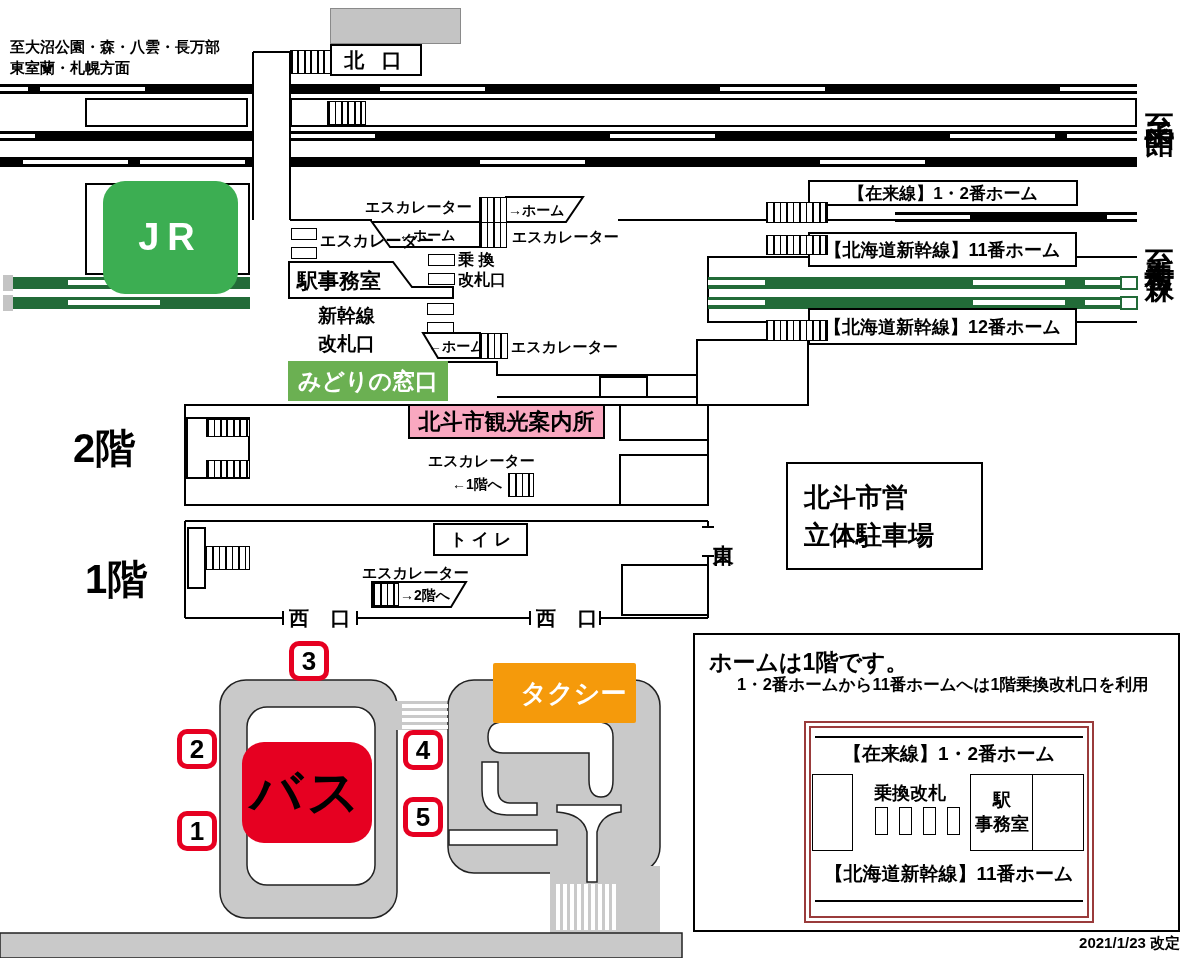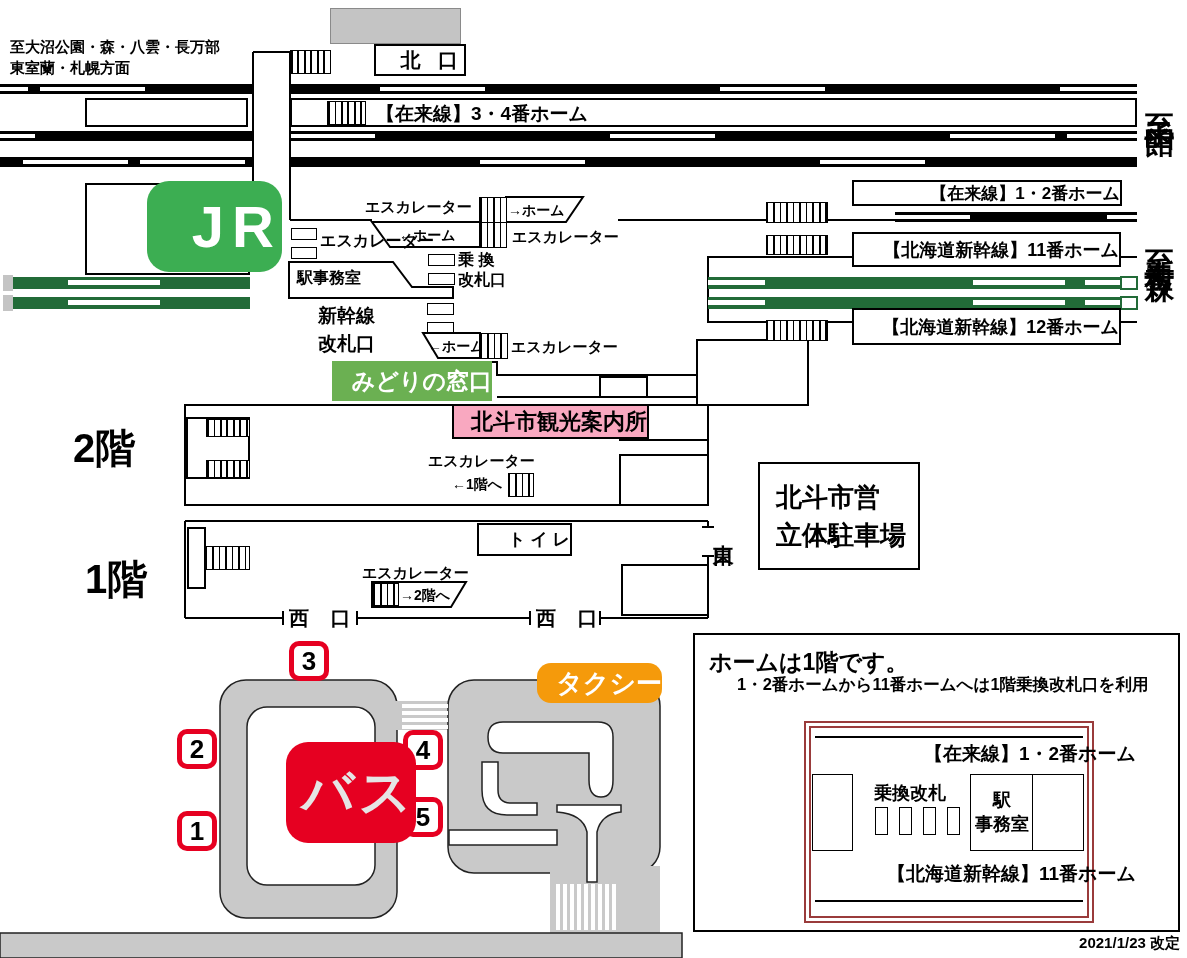--- a/index.html
+++ b/index.html
@@ -2,21 +2,21 @@
 <html style="--jr_green: #3cae52; --midori_green: #6bb052; --track_green: #226b38; --pink: #f9a8c0; --red: #e60021; --orange: #f59a0b; --road_gray: #c9c9c9; --box_gray: #c4c4c4; --dark_red: #9a3b3b;"><head>
 <meta charset="utf-8">
 <style>
   html,body{margin:0;padding:0;background:#fff;}
   #stage{position:relative;width:1187px;height:958px;background:#fff;overflow:hidden;
          font-family:"Liberation Sans","DejaVu Sans",sans-serif;font-weight:bold;color:#000;}
   .abs{position:absolute;}
   .b{position:absolute;border:2px solid #000;background:#fff;box-sizing:border-box;}
   .b1{position:absolute;border:1.5px solid #000;background:#fff;box-sizing:border-box;}
   .lbl{position:absolute;white-space:nowrap;z-index:5;line-height:1.15;}
-  .ctr{display:flex;align-items:center;justify-content:flex-end;margin-left:44px;}
+  .ctr{display:flex;align-items:center;justify-content:center;}
   .track{position:absolute;height:10px;background:#000;z-index:1;}
   .gtrack{position:absolute;height:12px;background:var(--track_green);z-index:2;}
   .dash{position:absolute;left:0;right:0;top:3px;height:4px;
         background-image:repeating-linear-gradient(90deg,#fff 0 105px,transparent 105px 340px);}
   .gdash{position:absolute;left:0;right:0;top:3px;height:5px;
         background-image:repeating-linear-gradient(90deg,#fff 0 92px,transparent 92px 300px);}
   .stairs{position:absolute;background-color:#fff;box-sizing:border-box;border:1.5px solid #000;
         background-image:repeating-linear-gradient(90deg,#000 0 1.5px,transparent 1.5px 6.5px);z-index:5;}
   .vtext{writing-mode:vertical-rl;text-orientation:upright;}
   .badge{position:absolute;width:40px;height:40px;box-sizing:border-box;border:5px solid var(--red);
@@ -126,24 +126,23 @@
 
   <div class="abs z4" style="left:330px;top:8px;width:131px;height:36px;background:var(--box_gray);border:1.5px solid #8a8a8a;box-sizing:border-box;"></div>
   <div class="b ctr z5" style="left:330px;top:44px;width:92px;height:32px;font-size:20px;letter-spacing:6px;">
     <span>北 口</span>
   </div>
   <div class="stairs" style="left:290px;top:50px;width:41px;height:24px;"></div>
 
   <div class="b" style="left:85px;top:98px;width:163px;height:29px;z-index:4;"></div>
   <div class="b" style="left:290px;top:98px;width:847px;height:29px;z-index:4;"></div>
   <div class="stairs" style="left:327px;top:101px;width:39px;height:24px;"></div>
-  <div class="lbl" style="left:376px;top:103px;font-size:19px;">【在来線】3・4番ホーム</div>
 
   <div class="b" style="left:85px;top:183px;width:165px;height:92px;z-index:4;"></div>
-  <div class="abs ctr z5" style="left:103px;top:181px;width:135px;height:91px;background:var(--jr_green);border-radius:22px;color:#fff;font-size:58px;letter-spacing:8px;">
+  <div class="abs ctr z5" style="left:103px;top:181px;width:135px;height:113px;background:var(--jr_green);border-radius:22px;color:#fff;font-size:38px;letter-spacing:8px;">
     <span>JR</span>
   </div>
 
   <div class="b ctr z4" style="left:808px;top:180px;width:270px;height:26px;font-size:17px;">
     <span>【在来線】1・2番ホーム</span>
   </div>
   <div class="stairs" style="left:766px;top:202px;width:62px;height:21px;"></div>
   <div class="b ctr z4" style="left:808px;top:232px;width:269px;height:35px;font-size:18px;">
     <span>【北海道新幹線】11番ホーム</span>
   </div>
@@ -169,21 +168,21 @@
   <div class="lbl" style="left:508px;top:202px;font-size:14px;">→ホーム</div>
 
   <div class="lbl" style="left:399px;top:227px;font-size:14px;">←ホーム</div>
   <div class="stairs" style="left:479px;top:222px;width:28px;height:26px;"></div>
   <div class="lbl" style="left:512px;top:228px;font-size:15px;">エスカレーター</div>
 
   <div class="b1" style="left:291px;top:228px;width:26px;height:12px;"></div>
   <div class="b1" style="left:291px;top:247px;width:26px;height:12px;"></div>
   <div class="lbl" style="left:320px;top:232px;font-size:16px;">エスカレーター</div>
 
-  <div class="lbl" style="left:297px;top:269px;font-size:16px;">駅事務室</div>
+  <div class="lbl" style="left:297px;top:269px;font-size:21px;">駅事務室</div>
 
   <div class="b1" style="left:428px;top:254px;width:27px;height:12px;"></div>
   <div class="b1" style="left:428px;top:273px;width:27px;height:12px;"></div>
   <div class="lbl" style="left:458px;top:251px;font-size:16px;">乗 換</div>
   <div class="lbl" style="left:458px;top:271px;font-size:16px;">改札口</div>
 
   <div class="lbl" style="left:318px;top:305px;font-size:19px;">新幹線</div>
   <div class="lbl" style="left:318px;top:333px;font-size:19px;">改札口</div>
   <div class="b1" style="left:427px;top:303px;width:27px;height:12px;"></div>
   <div class="b1" style="left:427px;top:322px;width:27px;height:12px;"></div>
@@ -213,21 +212,21 @@
     <span>ト イ レ</span>
   </div>
   <div class="lbl" style="left:362px;top:564px;font-size:15px;">エスカレーター</div>
   <div class="stairs" style="left:373px;top:583px;width:26px;height:23px;"></div>
   <div class="lbl" style="left:400px;top:587px;font-size:14px;">→2階へ</div>
 
   <div class="lbl" style="left:289px;top:607px;font-size:20px;letter-spacing:8px;">西 口</div>
   <div class="lbl" style="left:536px;top:607px;font-size:20px;letter-spacing:8px;">西 口</div>
   <div class="lbl vtext" style="left:711px;top:528px;font-size:21px;letter-spacing:4px;">東口</div>
 
-  <div class="b z5" style="left:758px;top:462px;width:162px;height:108px;padding-left:36px;">
+  <div class="b z5" style="left:786px;top:462px;width:197px;height:108px;padding-left:36px;">
     <div class="lbl" style="position:absolute;left:16px;top:14px;font-size:26px;line-height:38px;">
       <div>北斗市営</div>
       <div>立体駐車場</div>
     </div>
   </div>
 
   <div class="badge" style="left:289px;top:641px;">
       <span>3</span>
     </div>
   <div class="badge" style="left:177px;top:729px;">
@@ -236,24 +235,24 @@
   <div class="badge" style="left:177px;top:811px;">
       <span>1</span>
     </div>
   <div class="badge" style="left:403px;top:730px;">
       <span>4</span>
     </div>
   <div class="badge" style="left:403px;top:797px;">
       <span>5</span>
     </div>
 
-  <div class="abs ctr z6" style="left:242px;top:742px;width:130px;height:101px;background:var(--red);border-radius:22px;color:#e5e5e5;font-size:52px;letter-spacing:4px;">
+  <div class="abs ctr z6" style="left:242px;top:742px;width:130px;height:101px;background:var(--red);border-radius:22px;color:#000000;font-size:52px;letter-spacing:4px;">
     <span>バス</span>
   </div>
-  <div class="abs ctr z6" style="left:493px;top:663px;width:125px;height:40px;background:var(--orange);border-radius:14px;color:#fff;font-size:26px;">
+  <div class="abs ctr z6" style="left:493px;top:663px;width:125px;height:60px;background:var(--orange);border-radius:2px;color:#fff;font-size:26px;padding-left:18px;">
     <span>タクシー</span>
   </div>
 
   <div class="b z5" style="left:693px;top:633px;width:487px;height:299px;">
     <div class="lbl" style="left:14px;top:14px;font-size:23px;">ホームは1階です。</div>
     <div class="lbl" style="left:14px;top:40px;font-size:16.5px;margin-left:28px;">1・2番ホームから11番ホームへは1階乗換改札口を利用</div>
 
     <div class="abs" style="left:109px;top:86px;width:290px;height:202px;border:2px solid var(--dark_red);box-sizing:border-box;">
       <div class="abs" style="inset:3px;border:2px solid var(--dark_red);"></div>
       <div class="abs" style="left:9px;top:13px;width:268px;border-top:2px solid #000;"></div>

